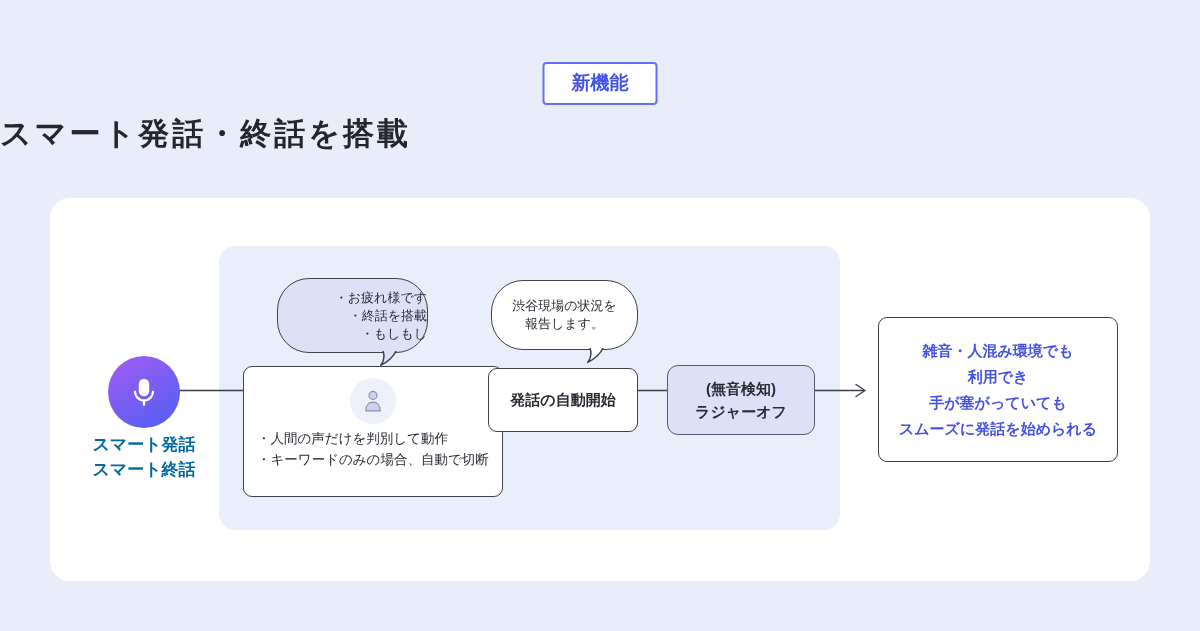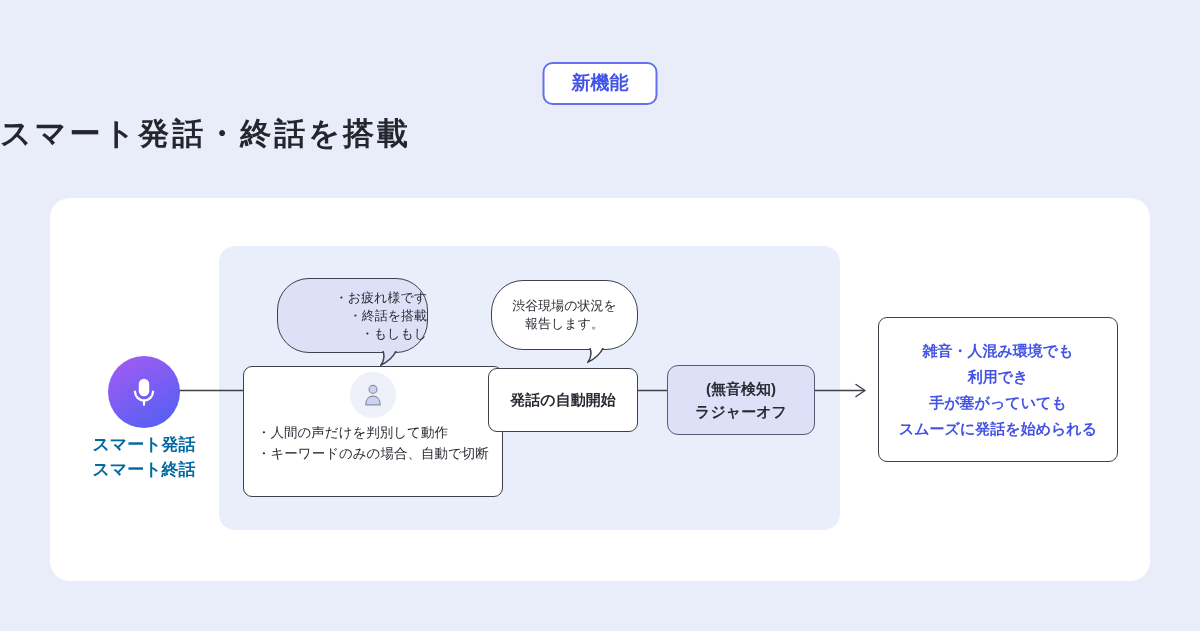--- a/index.html
+++ b/index.html
@@ -16,21 +16,21 @@
     color:#2a2a33;
     overflow:hidden;
   }
   .stage{position:relative;width:1200px;height:631px;background:var(--page-bg);}
 
   
   .badge{
     position:absolute;left:50%;top:62px;transform:translateX(-50%);
     background:var(--card-bg);
     border:2px solid var(--badge-border);
-    border-radius:10px;
+    border-radius:4px;
     color:var(--accent-blue);
     font-size:19px;font-weight:600;
     padding:8px 27px;line-height:1.2;
     white-space:nowrap;
   }
   .title{
     position:absolute;left:0;right:0;top:113px;
     text-align:left;
     font-size:31px;font-weight:700;letter-spacing:3px;
     color:var(--title-color);
@@ -79,21 +79,21 @@
   }
   .bubble-tail{position:absolute;width:18px;height:16px;}
   .tail-keywords{left:330px;top:153px;}
   .tail-report{left:537px;top:150px;}
 
   
   .flow-box{
     position:absolute;background:var(--card-bg);
     border:1.5px solid var(--outline);border-radius:9px;
   }
-  .detection-box{left:193px;top:168px;width:260px;height:131px;padding-top:5px;}
+  .detection-box{left:193px;top:168px;width:260px;height:131px;padding-top:11px;}
   .person-badge{
     width:46px;height:46px;border-radius:50%;background:#eef1f9;
     margin:0 auto;display:flex;align-items:center;justify-content:center;
   }
   .bullets{padding:4px 11px 0 13px;font-size:13.5px;line-height:21px;}
   .bullet{padding-left:1em;text-indent:-1em;}
   .auto-start-box{
     left:438px;top:170px;width:150px;height:64px;
     display:flex;align-items:center;justify-content:center;
     font-size:15px;font-weight:700;white-space:nowrap;

